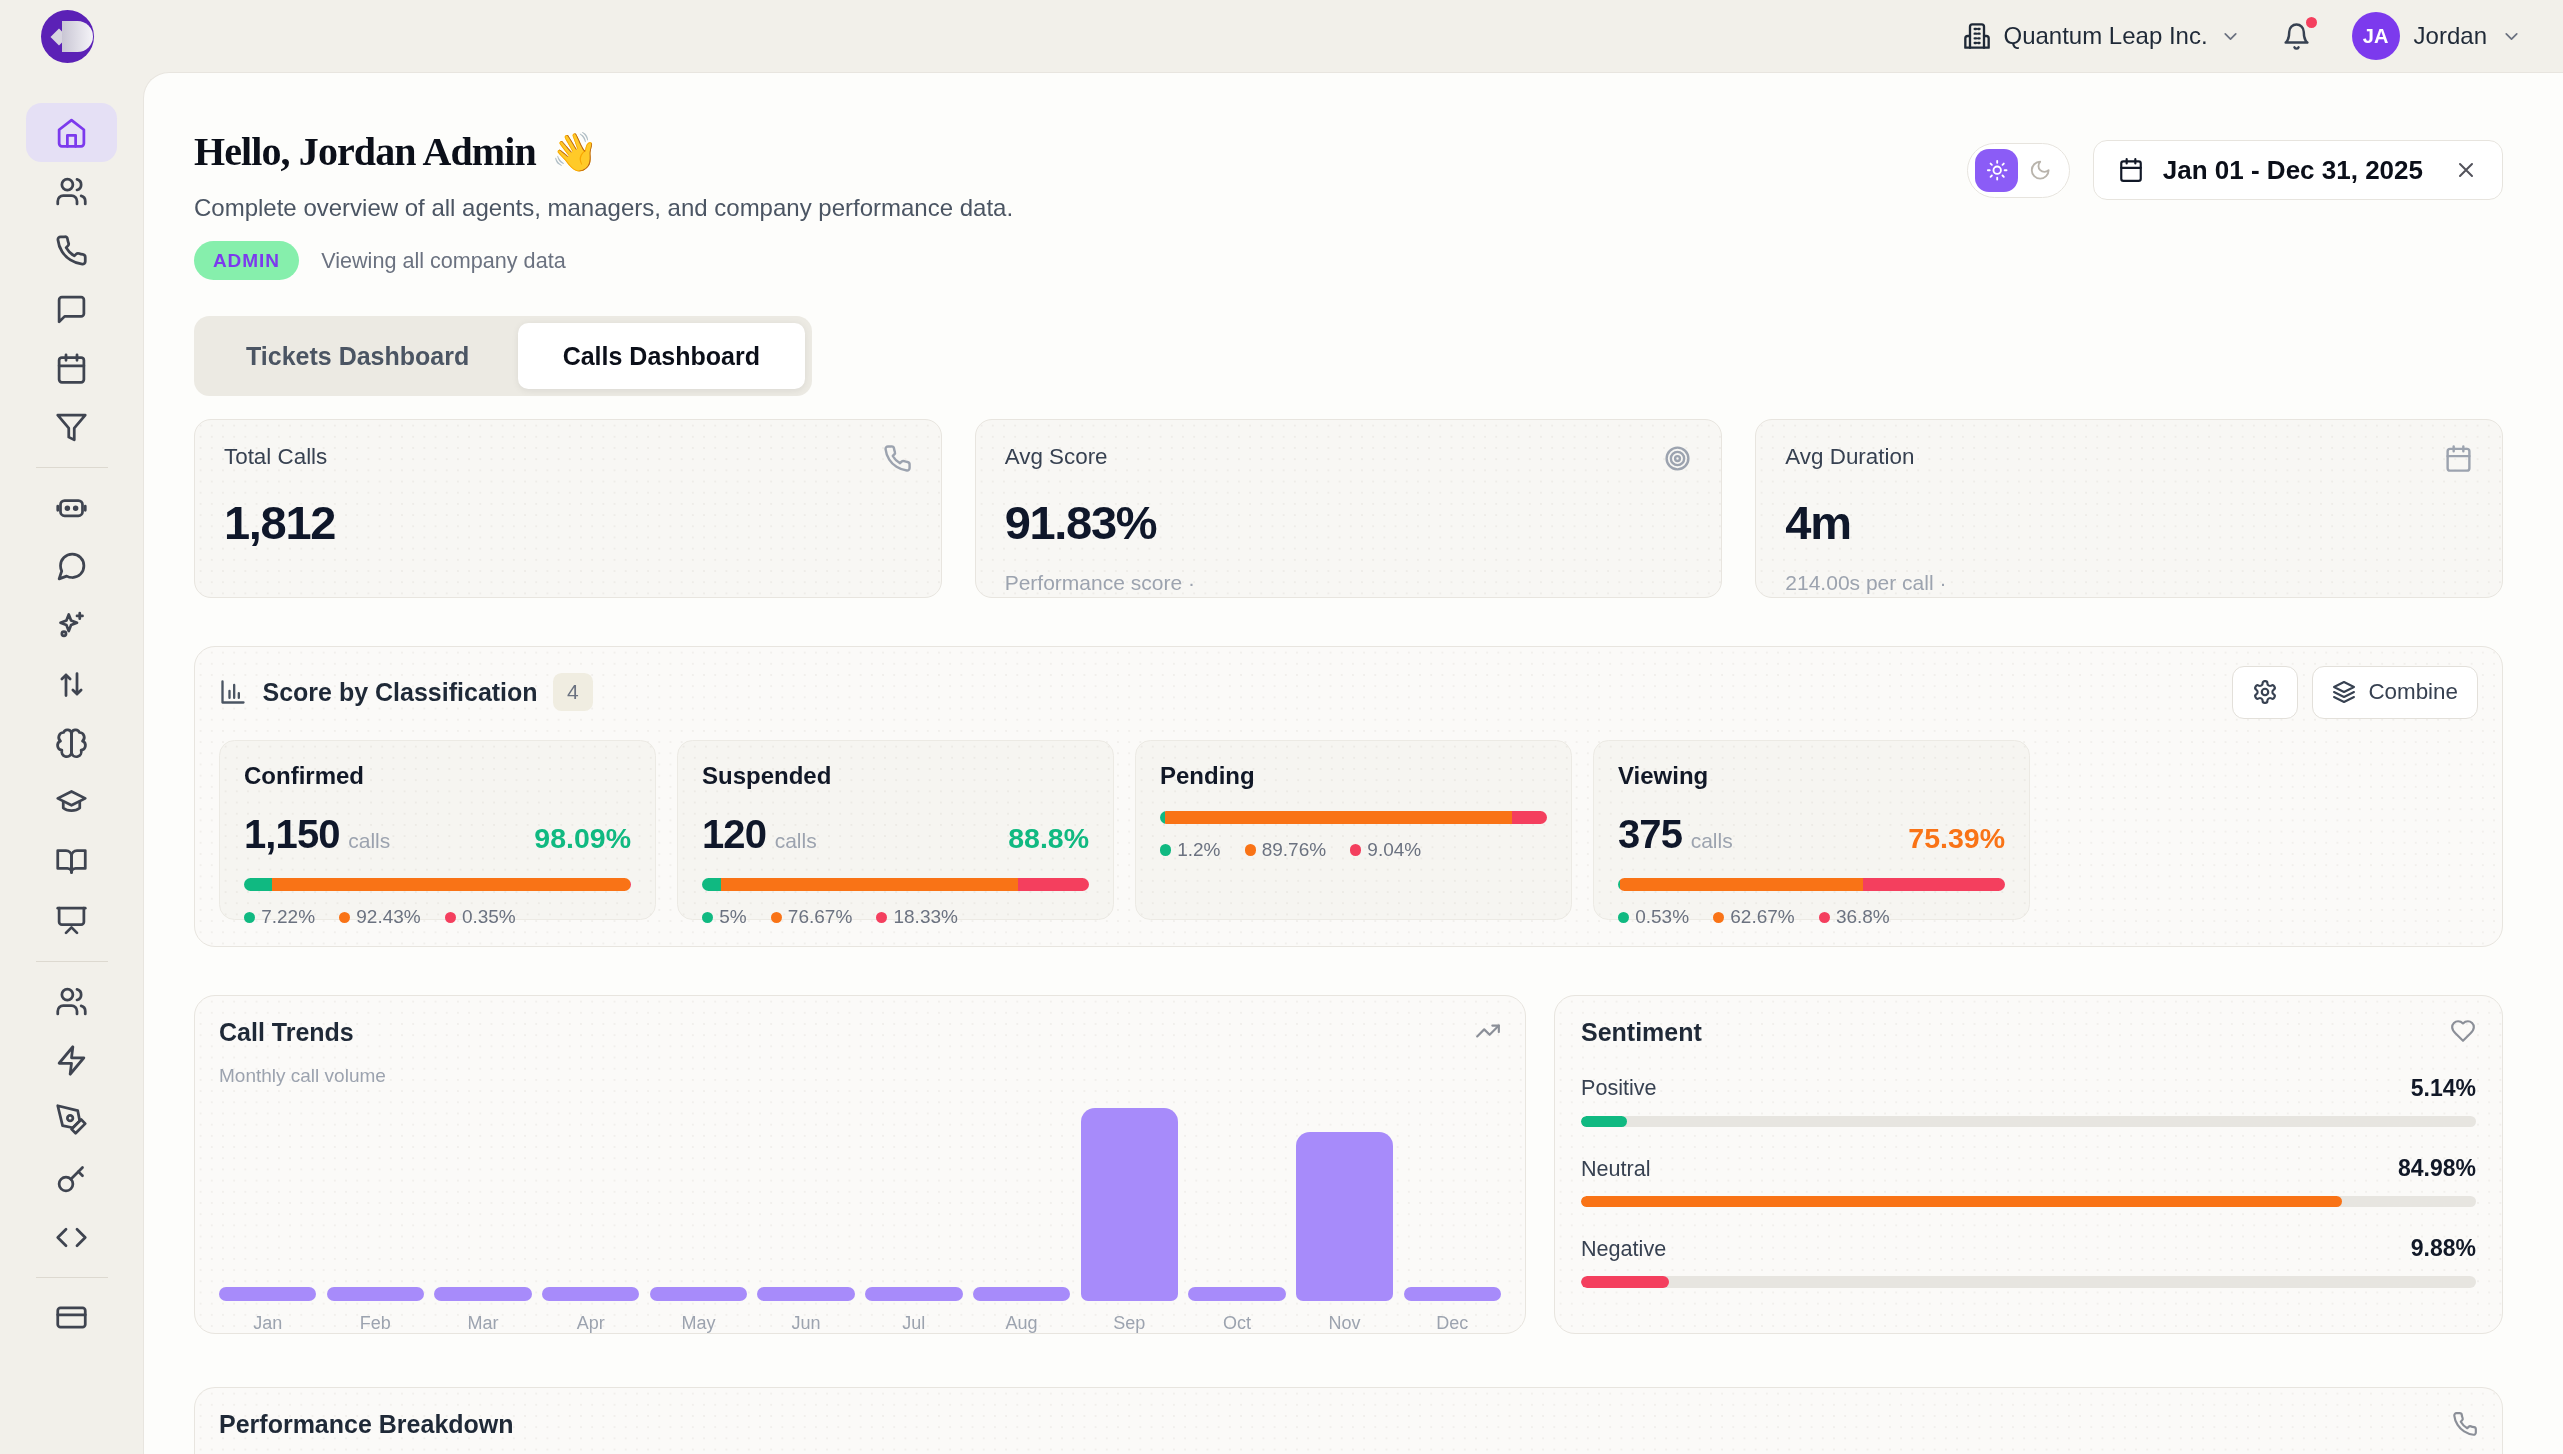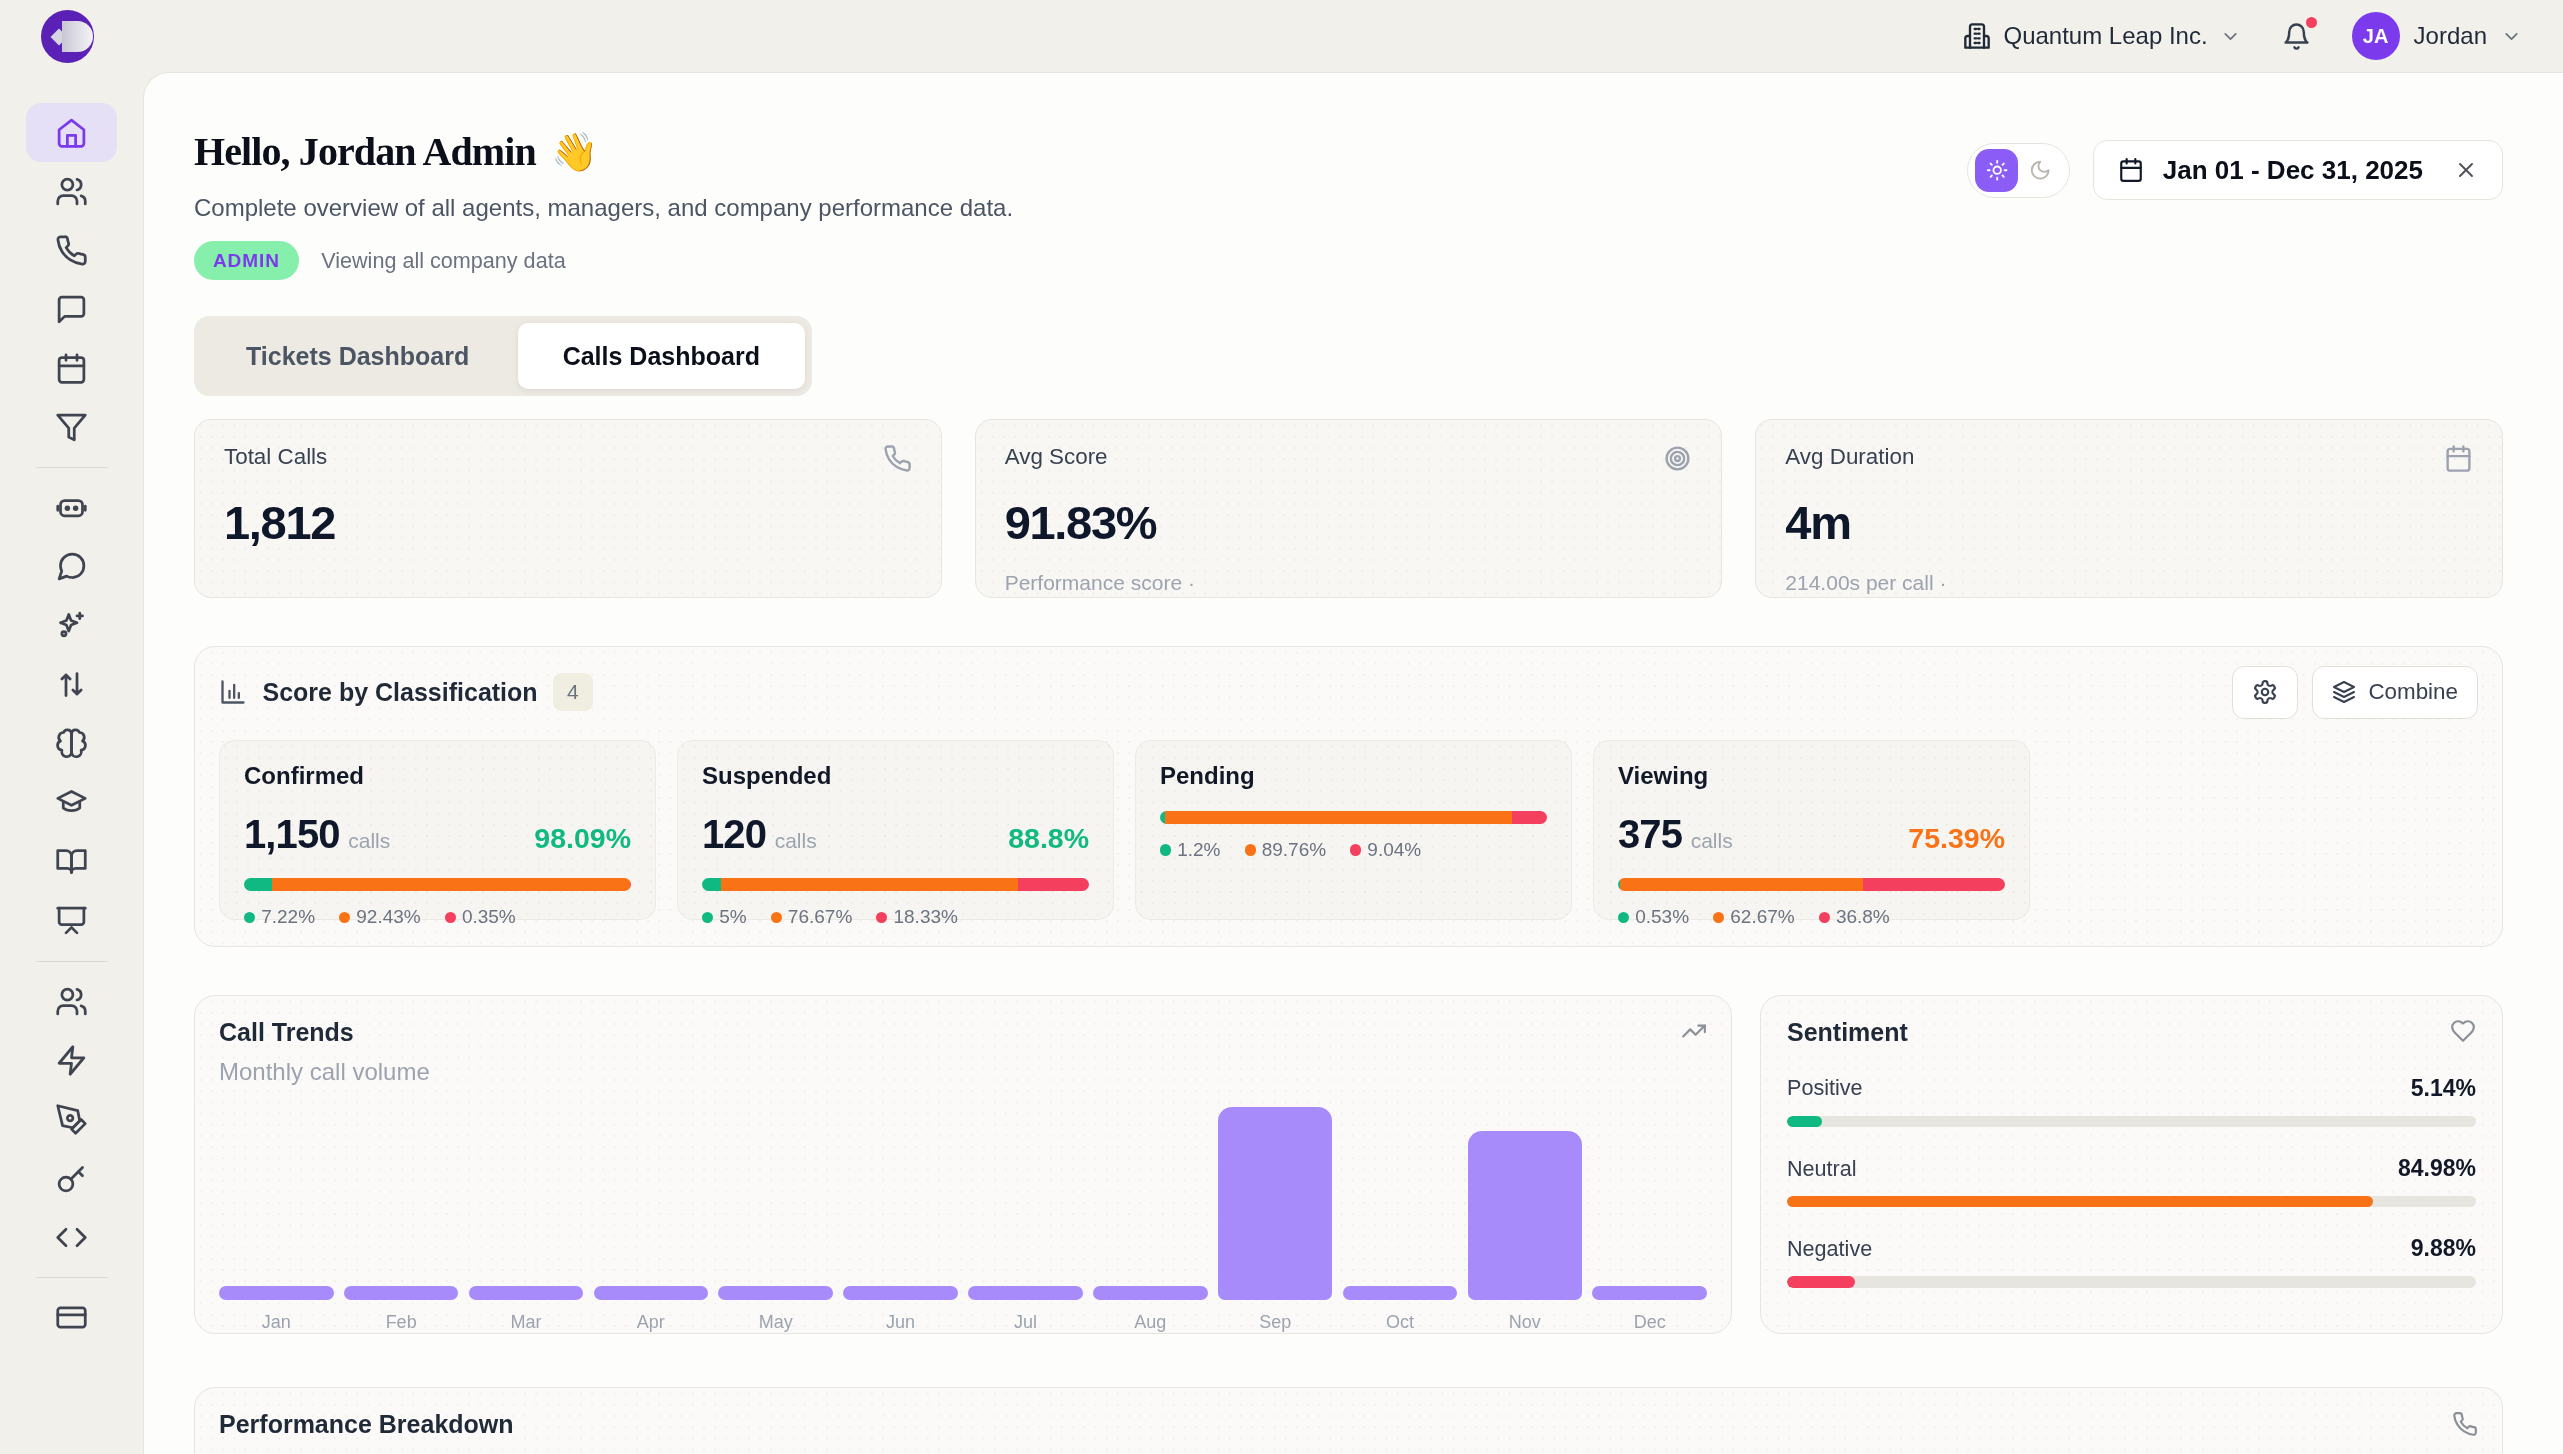--- a/index.html
+++ b/index.html
@@ -96,24 +96,24 @@
   .ccard-unit { font-size:21px; color:#9ca3af; margin-left:8.6px; }
   .ccard-pct { font-size:28.5px; font-weight:600; }
   .cbar { margin-top:21px; height:13px; border-radius:7px; overflow:hidden; display:flex; }
   .cbar span { height:100%; }
   .clegend { margin-top:15.5px; display:flex; gap:24px; }
   .clegend .li { display:flex; align-items:center; gap:6px; font-size:19px; color:#6b7280; }
   .clegend .dot { width:11.2px; height:11.2px; border-radius:50%; }
 
   .charts-row { margin-top:48px; display:flex; gap:28px; }
   .chart-card { border:0.9px solid #e8e5df; border-radius:21px; background-color:#fbfaf8; height:339px; }
-  .trends { width:1538px; padding:22.4px 24px 15.5px; }
+  .trends { width:1332px; padding:22.4px 24px 15.5px; }
   .trends-head { display:flex; justify-content:space-between; align-items:flex-start; }
   .card-title { font-size:25px; font-weight:600; color:#1f2937; }
-  .card-sub { margin-top:11px; font-size:24px; color:#9ca3af;text-align:right; }
+  .card-sub { margin-top:18px; font-size:19px; color:#9ca3af;text-align:right; }
   .head-icon { color:#8b8f98; }
   .chart-slots { margin-top:14px; display:flex; gap:10.3px; align-items:flex-end; height:200px; }
   .slot { flex:1; display:flex; align-items:flex-end; }
   .bar { width:100%; background:#a78bfa; border-radius:14px 14px 7px 7px; }
   .bar.stub { border-radius:8.6px; }
   .chart-labels { margin-top:12px; display:flex; gap:10.3px; }
   .chart-labels .ml { flex:1; text-align:center; font-size:18px; color:#9ca3af; }
 
   .sent { flex:1; padding:22.4px 26px; }
   .sent-head { display:flex; justify-content:space-between; align-items:flex-start; }

